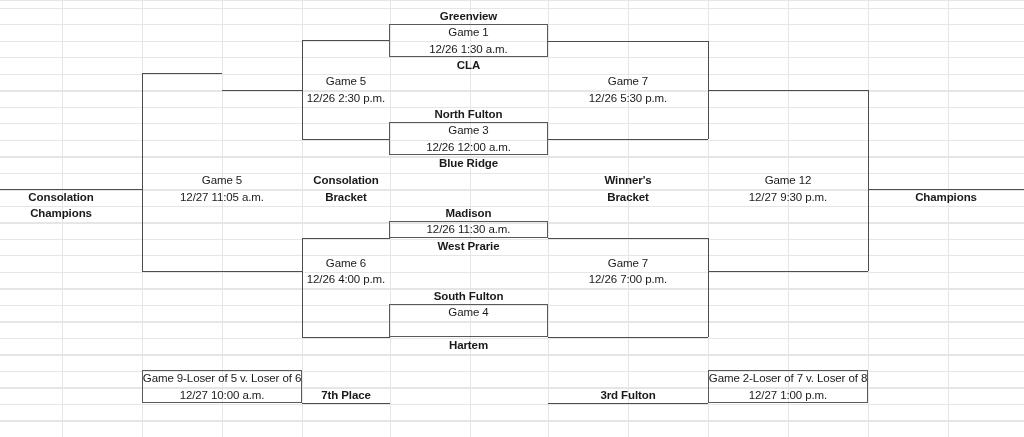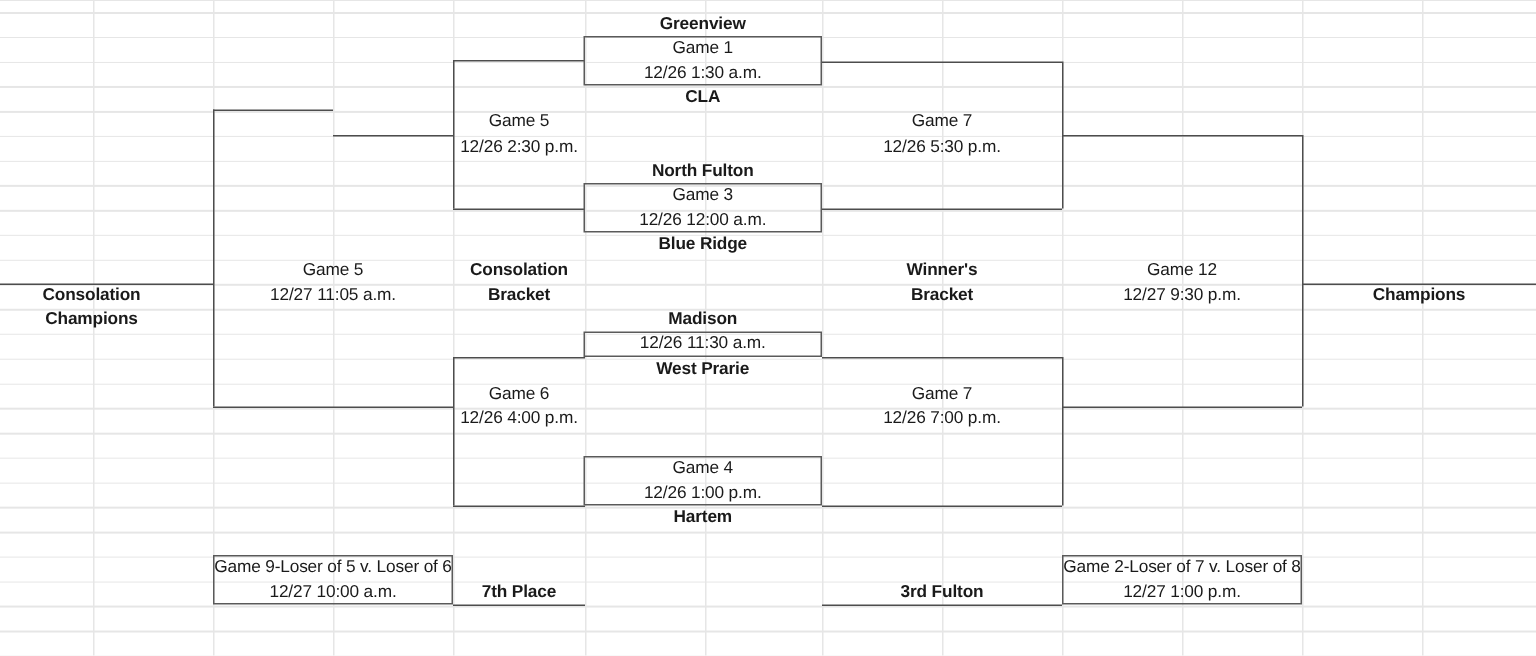--- a/index.html
+++ b/index.html
@@ -114,32 +114,32 @@
   <div class="box" style="left:389px;top:304px;width:159px;height:33px"></div>
   <div class="box" style="left:142px;top:370px;width:160px;height:33px"></div>
   <div class="box" style="left:708px;top:370px;width:160px;height:33px"></div>
 
   <div class="cell team" style="left:389px;top:8px;width:159px">Greenview</div>
   <div class="cell team" style="left:389px;top:57px;width:159px">CLA</div>
   <div class="cell team" style="left:389px;top:106px;width:159px">North Fulton</div>
   <div class="cell team" style="left:389px;top:155px;width:159px">Blue Ridge</div>
   <div class="cell team" style="left:389px;top:205px;width:159px">Madison</div>
   <div class="cell team" style="left:389px;top:238px;width:159px">West Prarie</div>
+  <div class="cell team" style="left:389px;top:288px;width:159px">South Fulton</div>
   <div class="cell team" style="left:389px;top:337px;width:159px">Hartem</div>
 
   <div class="cell gm" style="left:389px;top:24px;width:159px">Game 1</div>
   <div class="cell gm" style="left:389px;top:41px;width:159px">12/26 1:30 a.m.</div>
 
   <div class="cell gm" style="left:389px;top:122px;width:159px">Game 3</div>
   <div class="cell gm" style="left:389px;top:139px;width:159px">12/26 12:00 a.m.</div>
 
   <div class="cell gm" style="left:389px;top:221px;width:159px">12/26 11:30 a.m.</div>
 
   <div class="cell gm" style="left:389px;top:304px;width:159px">Game 4</div>
-  <div class="cell gm" style="left:389px;top:321px;width:159px">12/26 1:00 p.m.</div>
 
   <div class="cell gm" style="left:302px;top:73px;width:88px">Game 5</div>
   <div class="cell gm" style="left:296px;top:90px;width:100px">12/26 2:30 p.m.</div>
 
   <div class="cell gm" style="left:302px;top:255px;width:88px">Game 6</div>
   <div class="cell gm" style="left:296px;top:271px;width:100px">12/26 4:00 p.m.</div>
 
   <div class="cell gm" style="left:548px;top:73px;width:160px">Game 7</div>
   <div class="cell gm" style="left:548px;top:90px;width:160px">12/26 5:30 p.m.</div>
 

